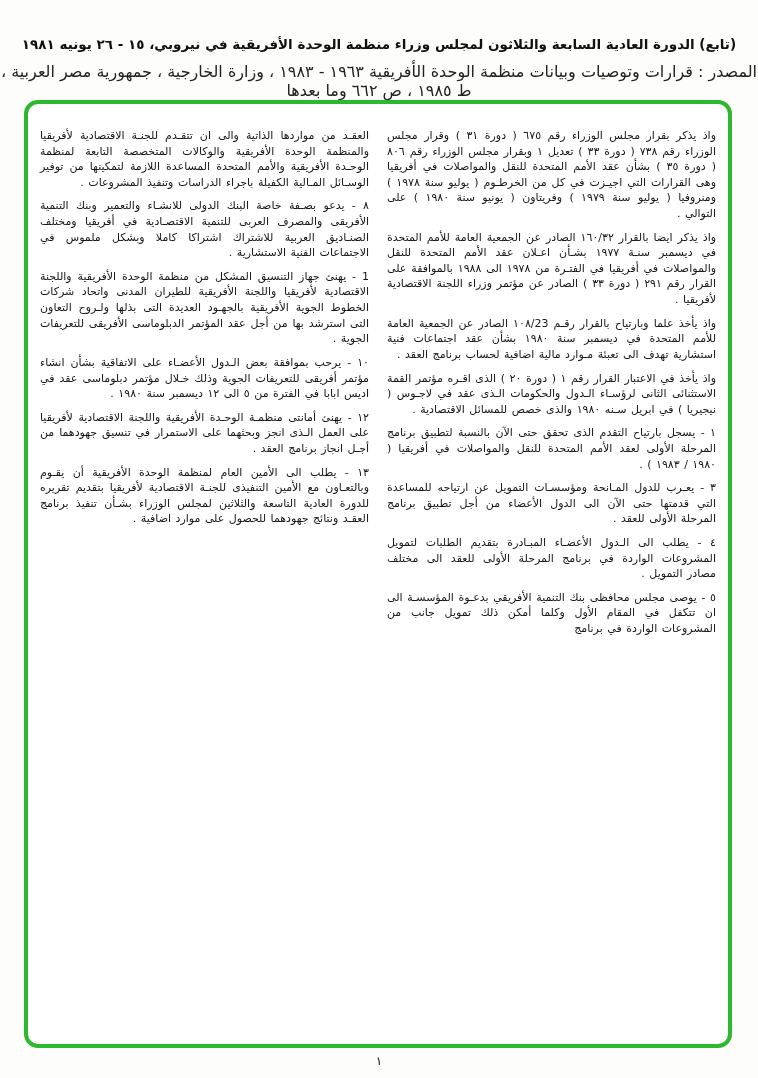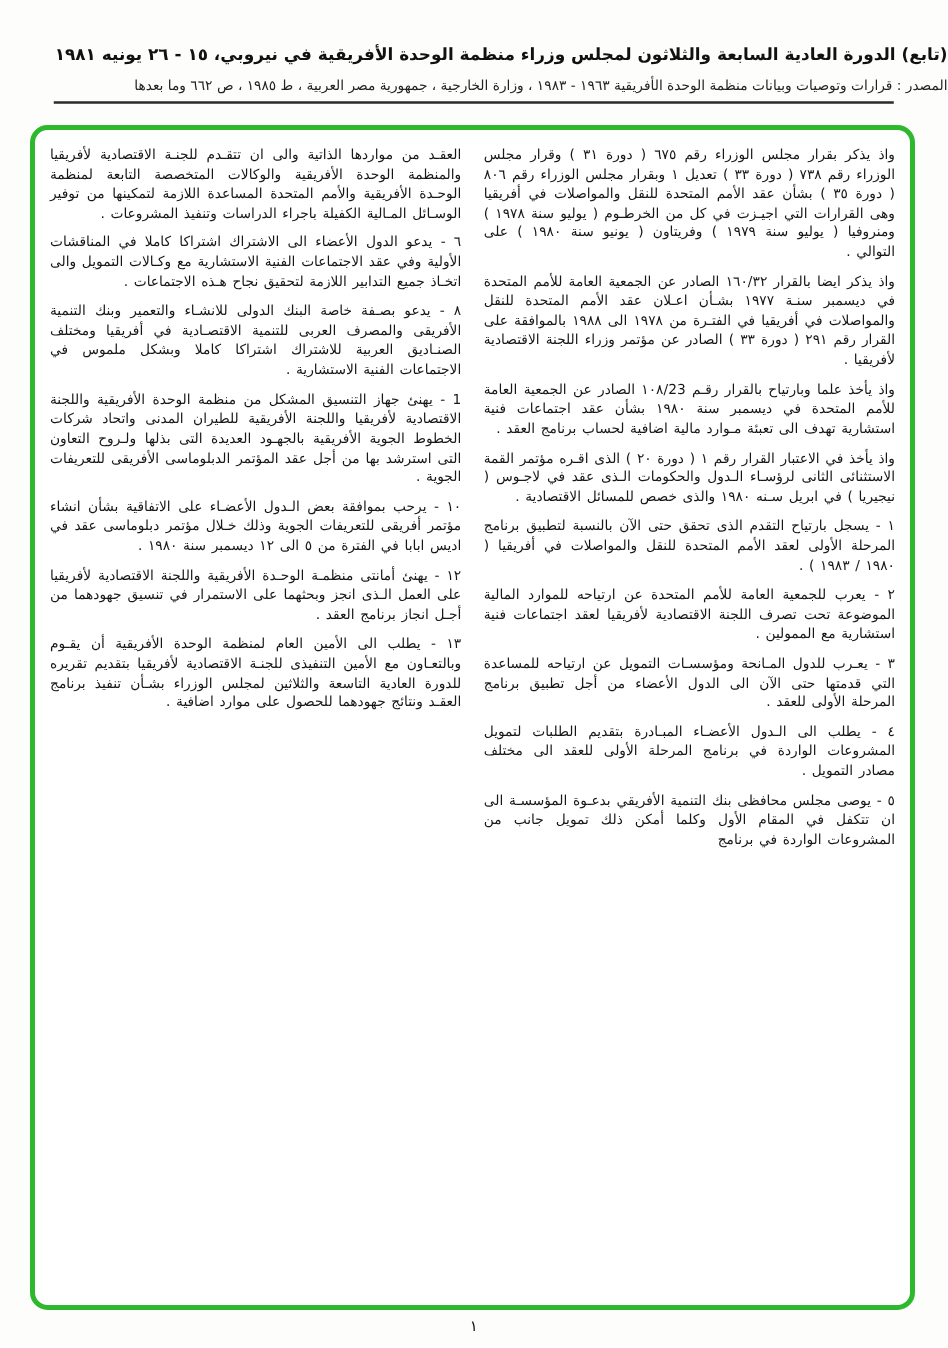--- a/index.html
+++ b/index.html
@@ -9,31 +9,32 @@
     height: 1078px;
     position: relative;
     font-family: "DejaVu Sans", sans-serif;
     color: #1a1a1a;
     overflow: hidden;
   }
   .page { width: 758px; height: 1078px; position: relative; background: #fdfdfc; }
 
   .doc-header {
     direction: rtl;
+    text-align: center;
     padding-top: 34px;
   }
   .doc-title {
     font-weight: bold;
     font-size: 13.5px;
     line-height: 1.5;
     color: #111;
   }
   .doc-source {
     margin-top: 8px;
-    font-size: 11px;
+    font-size: 16px;
     color: #222;
     letter-spacing: 0.2px;
   }
   .doc-divider {
     width: 672px;
     margin: 6px auto 0 auto;
     border: 0;
     border-top: 2px solid #2a2a2a;
   }
 
@@ -52,20 +53,21 @@
   .columns {
     direction: rtl;
     display: flex;
     flex-direction: row;
     gap: 18px;
     height: 100%;
   }
   .column {
     flex: 1 1 0;
     min-width: 0;
+    margin-top: 12px;
   }
   .column p {
     direction: rtl;
     text-align: justify;
     font-size: 11px;
     line-height: 1.42;
     margin-bottom: 8px;
     color: #161616;
     word-spacing: 1px;
   }
@@ -93,29 +95,27 @@
 
   <div class="content-box">
     <div class="columns">
 
       <div class="column">
         <p>واذ يذكر بقرار مجلس الوزراء رقم ٦٧٥ ( دورة ٣١ ) وقرار مجلس الوزراء رقم ٧٣٨ ( دورة ٣٣ ) تعديل ١ وبقرار مجلس الوزراء رقم ٨٠٦ ( دورة ٣٥ ) بشأن عقد الأمم المتحدة للنقل والمواصلات في أفريقيا وهى القرارات التي اجيـزت في كل من الخرطـوم ( يوليو سنة ١٩٧٨ ) ومنروفيا ( يوليو سنة ١٩٧٩ ) وفريتاون ( يونيو سنة ١٩٨٠ ) على التوالي .</p>
         <p>واذ يذكر ايضا بالقرار ١٦٠/٣٢ الصادر عن الجمعية العامة للأمم المتحدة في ديسمبر سنـة ١٩٧٧ بشـأن اعـلان عقد الأمم المتحدة للنقل والمواصلات في أفريقيا في الفتـرة من ١٩٧٨ الى ١٩٨٨ بالموافقة على القرار رقم ٢٩١ ( دورة ٣٣ ) الصادر عن مؤتمر وزراء اللجنة الاقتصادية لأفريقيا .</p>
         <p>واذ يأخذ علما وبارتياح بالقرار رقـم ١٠٨/23 الصادر عن الجمعية العامة للأمم المتحدة في ديسمبر سنة ١٩٨٠ بشأن عقد اجتماعات فنية استشارية تهدف الى تعبئة مـوارد مالية اضافية لحساب برنامج العقد .</p>
         <p>واذ يأخذ في الاعتبار القرار رقم ١ ( دورة ٢٠ ) الذى اقـره مؤتمر القمة الاستثنائى الثانى لرؤسـاء الـدول والحكومات الـذى عقد في لاجـوس ( نيجيريا ) في ابريل سـنه ١٩٨٠ والذى خصص للمسائل الاقتصادية .</p>
         <p>١ - يسجل بارتياح التقدم الذى تحقق حتى الآن بالنسبة لتطبيق برنامج المرحلة الأولى لعقد الأمم المتحدة للنقل والمواصلات في أفريقيا ( ١٩٨٠ / ١٩٨٣ ) .</p>
-        <p>٢ - يعرب للجمعية العامة للأمم المتحدة عن ارتياحه للموارد المالية الموضوعة تحت تصرف اللجنة الاقتصادية لأفريقيا لعقد اجتماعات فنية استشارية مع الممولين .</p>
         <p>٣ - يعـرب للدول المـانحة ومؤسسـات التمويل عن ارتياحه للمساعدة التي قدمتها حتى الآن الى الدول الأعضاء من أجل تطبيق برنامج المرحلة الأولى للعقد .</p>
         <p>٤ - يطلب الى الـدول الأعضـاء المبـادرة بتقديم الطلبات لتمويل المشروعات الواردة في برنامج المرحلة الأولى للعقد الى مختلف مصادر التمويل .</p>
         <p>٥ - يوصى مجلس محافظى بنك التنمية الأفريقي بدعـوة المؤسسـة الى ان تتكفل في المقام الأول وكلما أمكن ذلك تمويل جانب من المشروعات الواردة في برنامج</p>
       </div>
 
       <div class="column">
         <p>العقـد من مواردها الذاتية والى ان تتقـدم للجنـة الاقتصادية لأفريقيا والمنظمة الوحدة الأفريقية والوكالات المتخصصة التابعة لمنظمة الوحـدة الأفريقية والأمم المتحدة المساعدة اللازمة لتمكينها من توفير الوسـائل المـالية الكفيلة باجراء الدراسات وتنفيذ المشروعات .</p>
-        <p>٦ - يدعو الدول الأعضاء الى الاشتراك اشتراكا كاملا في المناقشات الأولية وفي عقد الاجتماعات الفنية الاستشارية مع وكـالات التمويل والى اتخـاذ جميع التدابير اللازمة لتحقيق نجاح هـذه الاجتماعات .</p>
         <p>٨ - يدعو بصـفة خاصة البنك الدولى للانشـاء والتعمير وبنك التنمية الأفريقى والمصرف العربى للتنمية الاقتصـادية في أفريقيا ومختلف الصنـاديق العربية للاشتراك اشتراكا كاملا وبشكل ملموس في الاجتماعات الفنية الاستشارية .</p>
         <p>1 - يهنئ جهاز التنسيق المشكل من منظمة الوحدة الأفريقية واللجنة الاقتصادية لأفريقيا واللجنة الأفريقية للطيران المدنى واتحاد شركات الخطوط الجوية الأفريقية بالجهـود العديدة التى بذلها ولـروح التعاون التى استرشد بها من أجل عقد المؤتمر الدبلوماسى الأفريقى للتعريفات الجوية .</p>
         <p>١٠ - يرحب بموافقة بعض الـدول الأعضـاء على الاتفاقية بشأن انشاء مؤتمر أفريقى للتعريفات الجوية وذلك خـلال مؤتمر دبلوماسى عقد في اديس ابابا في الفترة من ٥ الى ١٢ ديسمبر سنة ١٩٨٠ .</p>
         <p>١٢ - يهنئ أمانتى منظمـة الوحـدة الأفريقية واللجنة الاقتصادية لأفريقيا على العمل الـذى انجز وبحثهما على الاستمرار في تنسيق جهودهما من أجـل انجاز برنامج العقد .</p>
         <p>١٣ - يطلب الى الأمين العام لمنظمة الوحدة الأفريقية أن يقـوم وبالتعـاون مع الأمين التنفيذى للجنـة الاقتصادية لأفريقيا بتقديم تقريره للدورة العادية التاسعة والثلاثين لمجلس الوزراء بشـأن تنفيذ برنامج العقـد ونتائج جهودهما للحصول على موارد اضافية .</p>
       </div>
 
     </div>
   </div>
 

